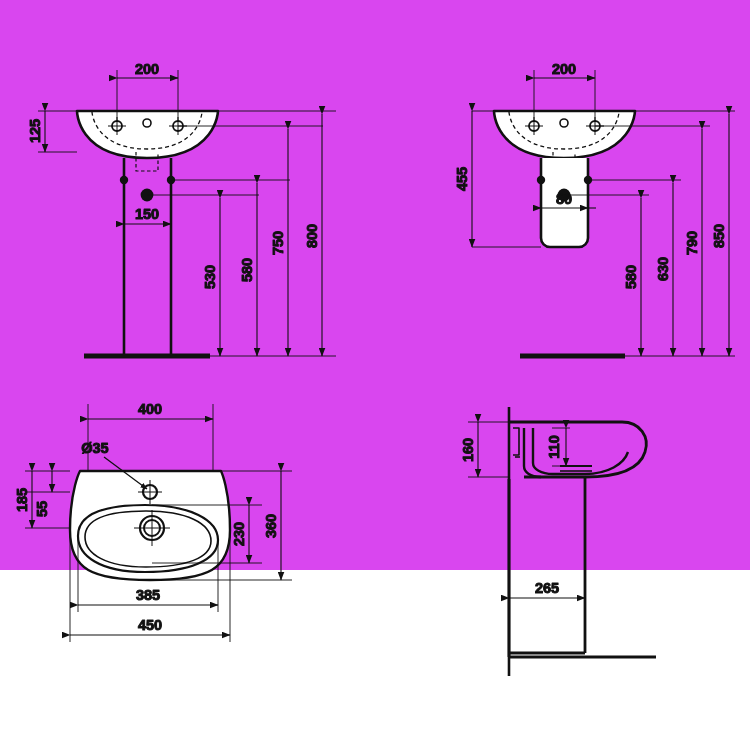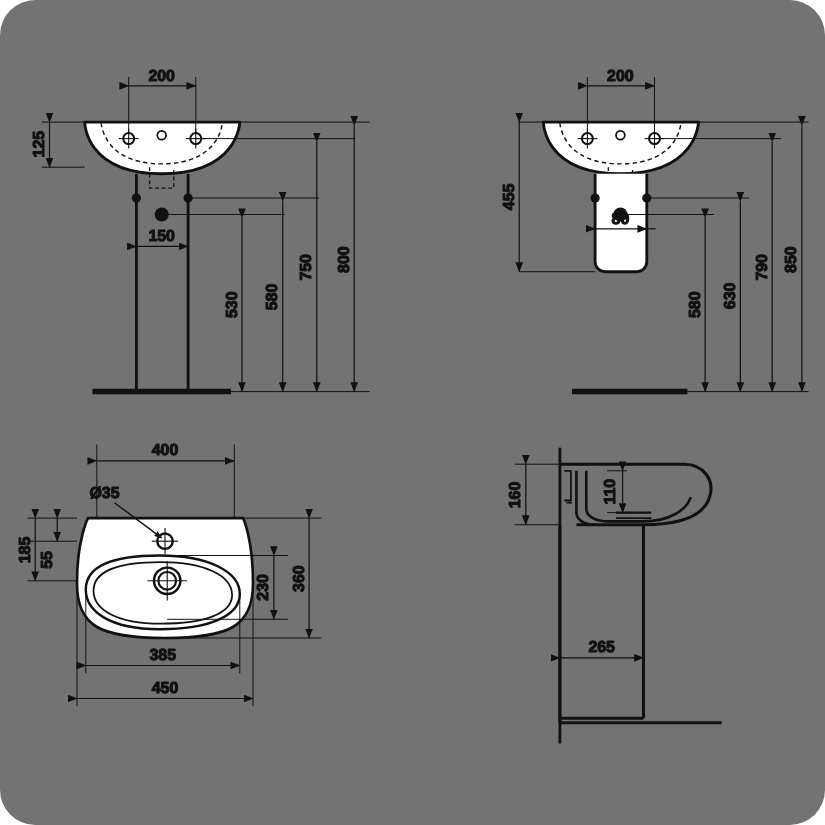--- a/index.html
+++ b/index.html
@@ -1,19 +1,19 @@
 <!DOCTYPE html>
 <html><head>
 <meta charset="utf-8">
 <title>Washbasin Technical Drawing</title>
 <style>
   html,body{margin:0;padding:0;background:#ffffff;}
   body{width:750px;height:750px;overflow:hidden;
        font-family:"Liberation Sans","DejaVu Sans",sans-serif;}
-  #sheet{position:relative;width:750px;height:750px;background:#737373;border-radius:32px;}
+  #sheet{position:relative;width:750px;height:570px;background:#d946ef;}
   svg{display:block;}
   text{font-family:"Liberation Sans","DejaVu Sans",sans-serif;fill:#111111;}
 </style>
 </head>
 <body>
 
 <div id="sheet">
 <svg width="750" height="750" viewBox="0 0 750 750">
   <defs>
     <marker id="ah" markerWidth="9" markerHeight="7" refX="8.5" refY="3.5" orient="auto" markerUnits="userSpaceOnUse">

